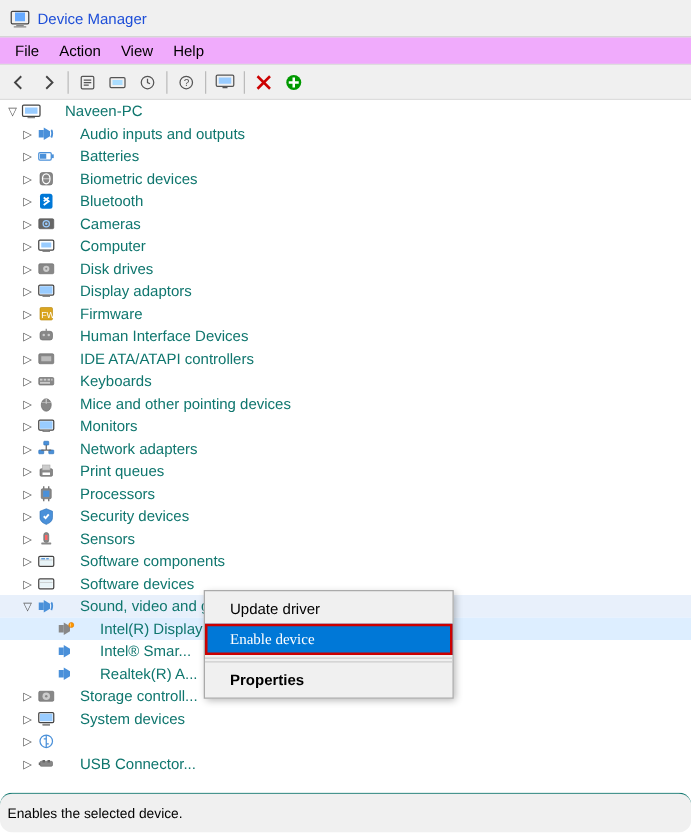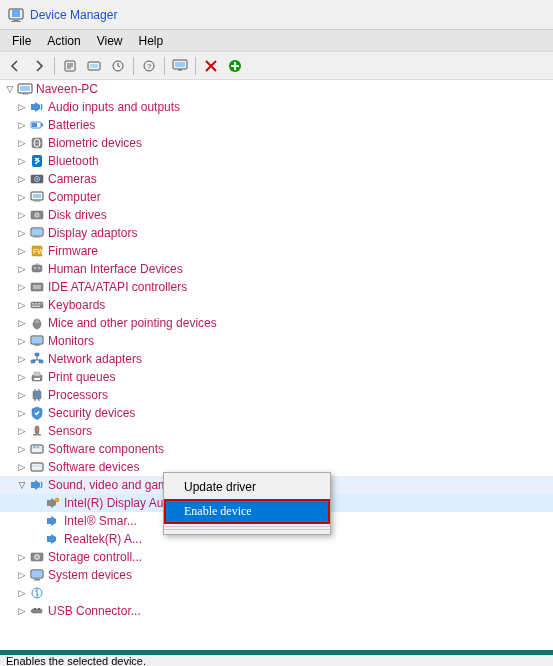--- a/index.html
+++ b/index.html
@@ -29,21 +29,21 @@
     }
     #title-text {
       font-size: 12px;
       font-weight: normal;
       color: #1d4ed8;
     }
 
     
     #menu-bar {
       height: 22px;
-      background: #e5e5e5;
+      background: #f0abfc;
       display: flex;
       align-items: center;
       padding: 0 4px;
       border-bottom: 1px solid #ddd;
     }
     .menu-item {
       padding: 2px 8px;
       cursor: pointer;
       font-size: 12px;
     }
@@ -82,27 +82,28 @@
       background: #fff;
       position: relative;
     }
 
     
     #status-bar {
       position: absolute;
       bottom: 0;
       left: 0;
       right: 0;
-      height: 16px;
+      height: 32px;
       background: #f0f0f0;
-      border-top: 5px solid #0f766e;
+      border-top: 1px solid #0f766e;
       display: flex;
       align-items: center;
       padding: 0 6px;
       font-size: 11px;
+      border-radius: 10px;
     }
 
     .tree-item {
       display: flex;
       align-items: center;
       height: 18px;
       padding-left: 4px;
       cursor: pointer;
       white-space: nowrap;
     }
@@ -124,32 +125,33 @@
       align-items: center;
       justify-content: center;
       font-size: 9px;
       color: #555;
       flex-shrink: 0;
       margin-right: 1px;
     }
 
     .tree-label {
       font-size: 12px;
-      color: #be185d;
+      color: #0f766e;
+      margin-left: 16px;
     }
 
     .indent-1 { padding-left: 16px; }
     .indent-2 { padding-left: 32px; }
 
     
     #context-menu {
       position: absolute;
       left: 163px;
       top: 472px;
-      width: 168px;
+      width: 200px;
       background: #f0f0f0;
       border: 1px solid #aaa;
       box-shadow: 2px 2px 6px rgba(0,0,0,0.3);
       z-index: 100;
       padding: 2px 0;
     }
     .ctx-item {
       padding: 5px 20px;
       font-size: 12px;
       cursor: pointer;
@@ -629,17 +631,18 @@
     <span class="tree-label">USB Connector...</span>
   </div>
 
 </div>
 
 <div id="context-menu">
   <div class="ctx-item">Update driver</div>
   <div class="ctx-item highlighted">Enable device</div>
   <div class="ctx-separator"></div>
   <div class="ctx-separator"></div>
+  <div class="ctx-item bold-item">Properties</div>
 </div>
 
 <div id="status-bar">
   <span>Enables the selected device.</span>
 </div>
 
 </body></html>

